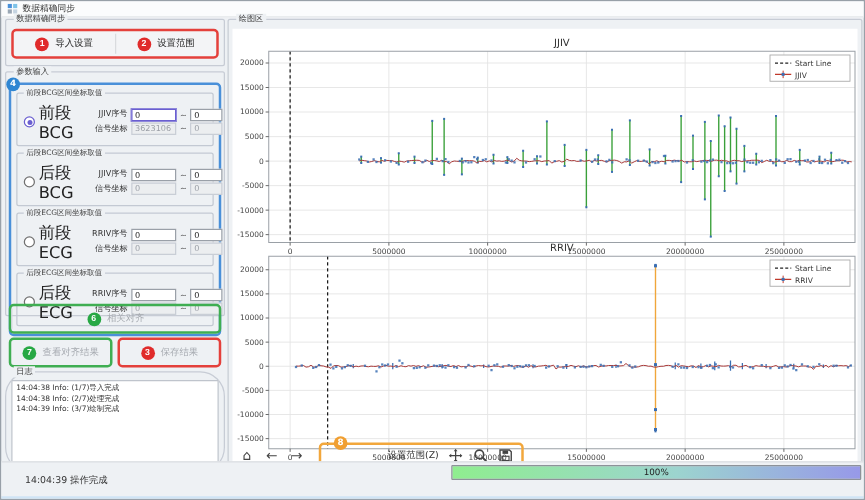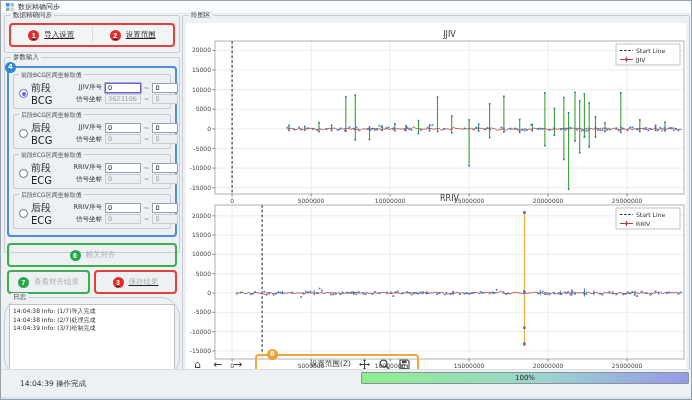--- a/index.html
+++ b/index.html
@@ -15,21 +15,21 @@
   .groupbox{position:absolute;border:1px solid #c7ccd5;border-radius:2px;box-sizing:border-box;}
   .gb-title{position:absolute;top:-5px;left:6px;font-size:6.5px;line-height:9px;background:#eef1f4;padding:0 2px;color:#3a3a3a;white-space:nowrap;}
 
   .left-panel{position:absolute;top:14px;left:3px;width:176px;bottom:20px;}
   #g-sync{top:0;left:0;right:0;height:38px;}
   #g-params{top:42px;left:0;right:0;height:196px;}
   #g-log{top:282px;left:0;right:0;bottom:1px;border-radius:20px;}
 
   
   .annot{border:2px solid;border-radius:4px;box-sizing:border-box;position:relative;}
-  .annot.red{border-color:var(--box_red);text-decoration:underline;}
+  .annot.red{border-color:var(--box_red);}
   .annot.blue{border-color:var(--box_blue);}
   .annot.green{border-color:var(--box_green);}
 
   .badge{width:11px;height:11px;border-radius:50%;color:#fff;font-size:7px;font-weight:bold;
     display:inline-flex;align-items:center;justify-content:center;flex:none;line-height:1;}
   .badge.red{background:var(--badge_red);}
   .badge.blue{background:var(--badge_blue);}
   .badge.green{background:var(--badge_green);}
   .badge.orange{background:var(--badge_orange);}
 
@@ -37,21 +37,21 @@
   .sync-box{margin:7px 4px 0 4px;height:24px;display:flex;align-items:stretch;background:#f3f4f6;}
   .half-btn{flex:1;display:flex;align-items:center;justify-content:center;gap:5px;font-size:7.5px;cursor:default;background:transparent;border:none;color:#222;}
   .btn-divider{width:1px;background:#d9dbde;margin:2px 0;}
 
   
   .blue-box{margin:8px 2px 0 2px;padding:2px 1px 1px 1px;}
   .blue-box .badge{position:absolute;top:-6px;left:-4px;}
   .subgroup{position:relative;border:1px solid #c3c9d3;border-radius:2px;margin:4px 3px 5px 3px;padding:6px 3px 2px 3px;}
   .sg-title{position:absolute;top:-4.5px;left:5px;font-size:6px;line-height:8px;background:#eef1f4;padding:0 2px;color:#444;white-space:nowrap;}
   .sg-body{display:flex;align-items:center;}
-  .radio-col{width:52px;display:flex;align-items:center;gap:3px;font-size:10px;flex:none;padding-left:2px;}
+  .radio-col{width:52px;display:flex;align-items:center;gap:3px;font-size:13px;flex:none;padding-left:2px;}
   .radio{width:9px;height:9px;border:1px solid #707070;border-radius:50%;background:#fff;box-sizing:border-box;position:relative;flex:none;}
   .radio.sel{border-color:var(--accent);}
   .radio.sel::after{content:"";position:absolute;left:1.5px;top:1.5px;width:4px;height:4px;border-radius:50%;background:var(--accent);}
   .rows-col{flex:1;}
   .frow{display:flex;align-items:center;gap:3px;margin:1.5px 0;font-size:6.5px;}
   .flab{width:31px;text-align:right;color:#333;flex:none;}
   .frow input{width:36px;height:10px;font-size:6.5px;border:1px solid #9aa0a8;background:#fff;color:#222;
     padding:0 2px;box-sizing:border-box;font-family:inherit;}
   .frow input.w2{width:26px;}
   .frow input.dis{background:#eceef0;color:#9a9fa6;border-color:#c9ced6;}

